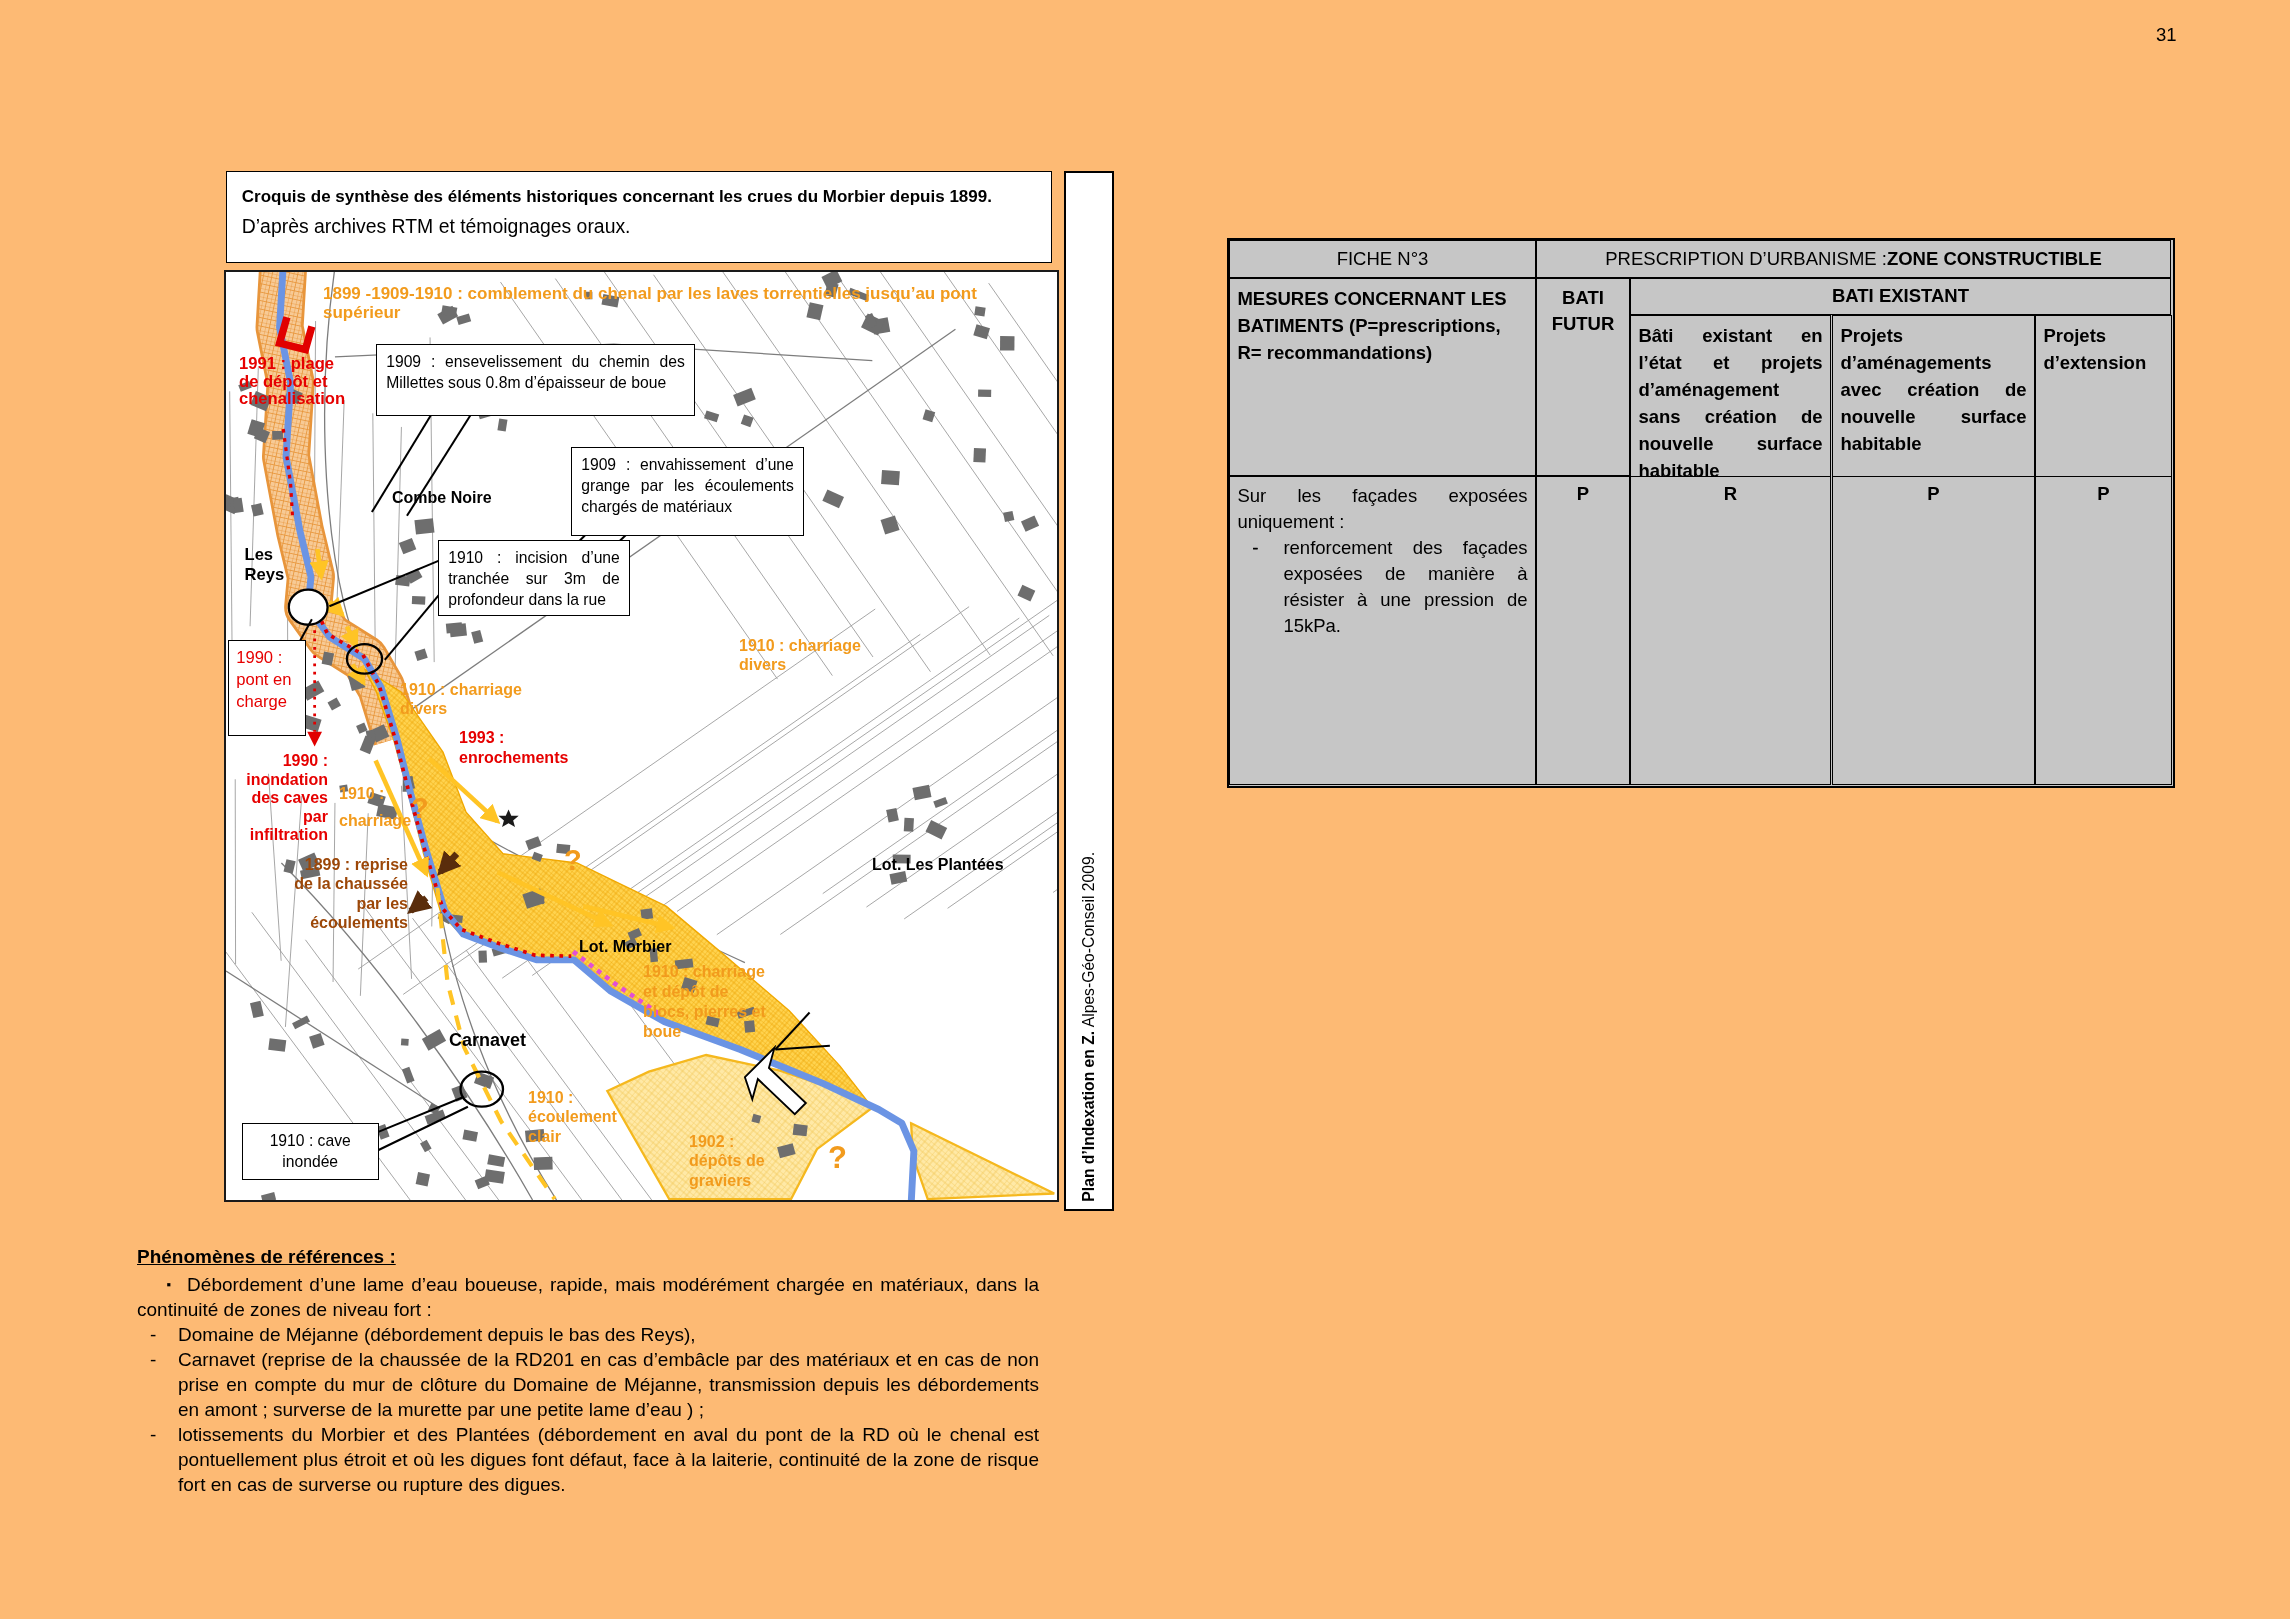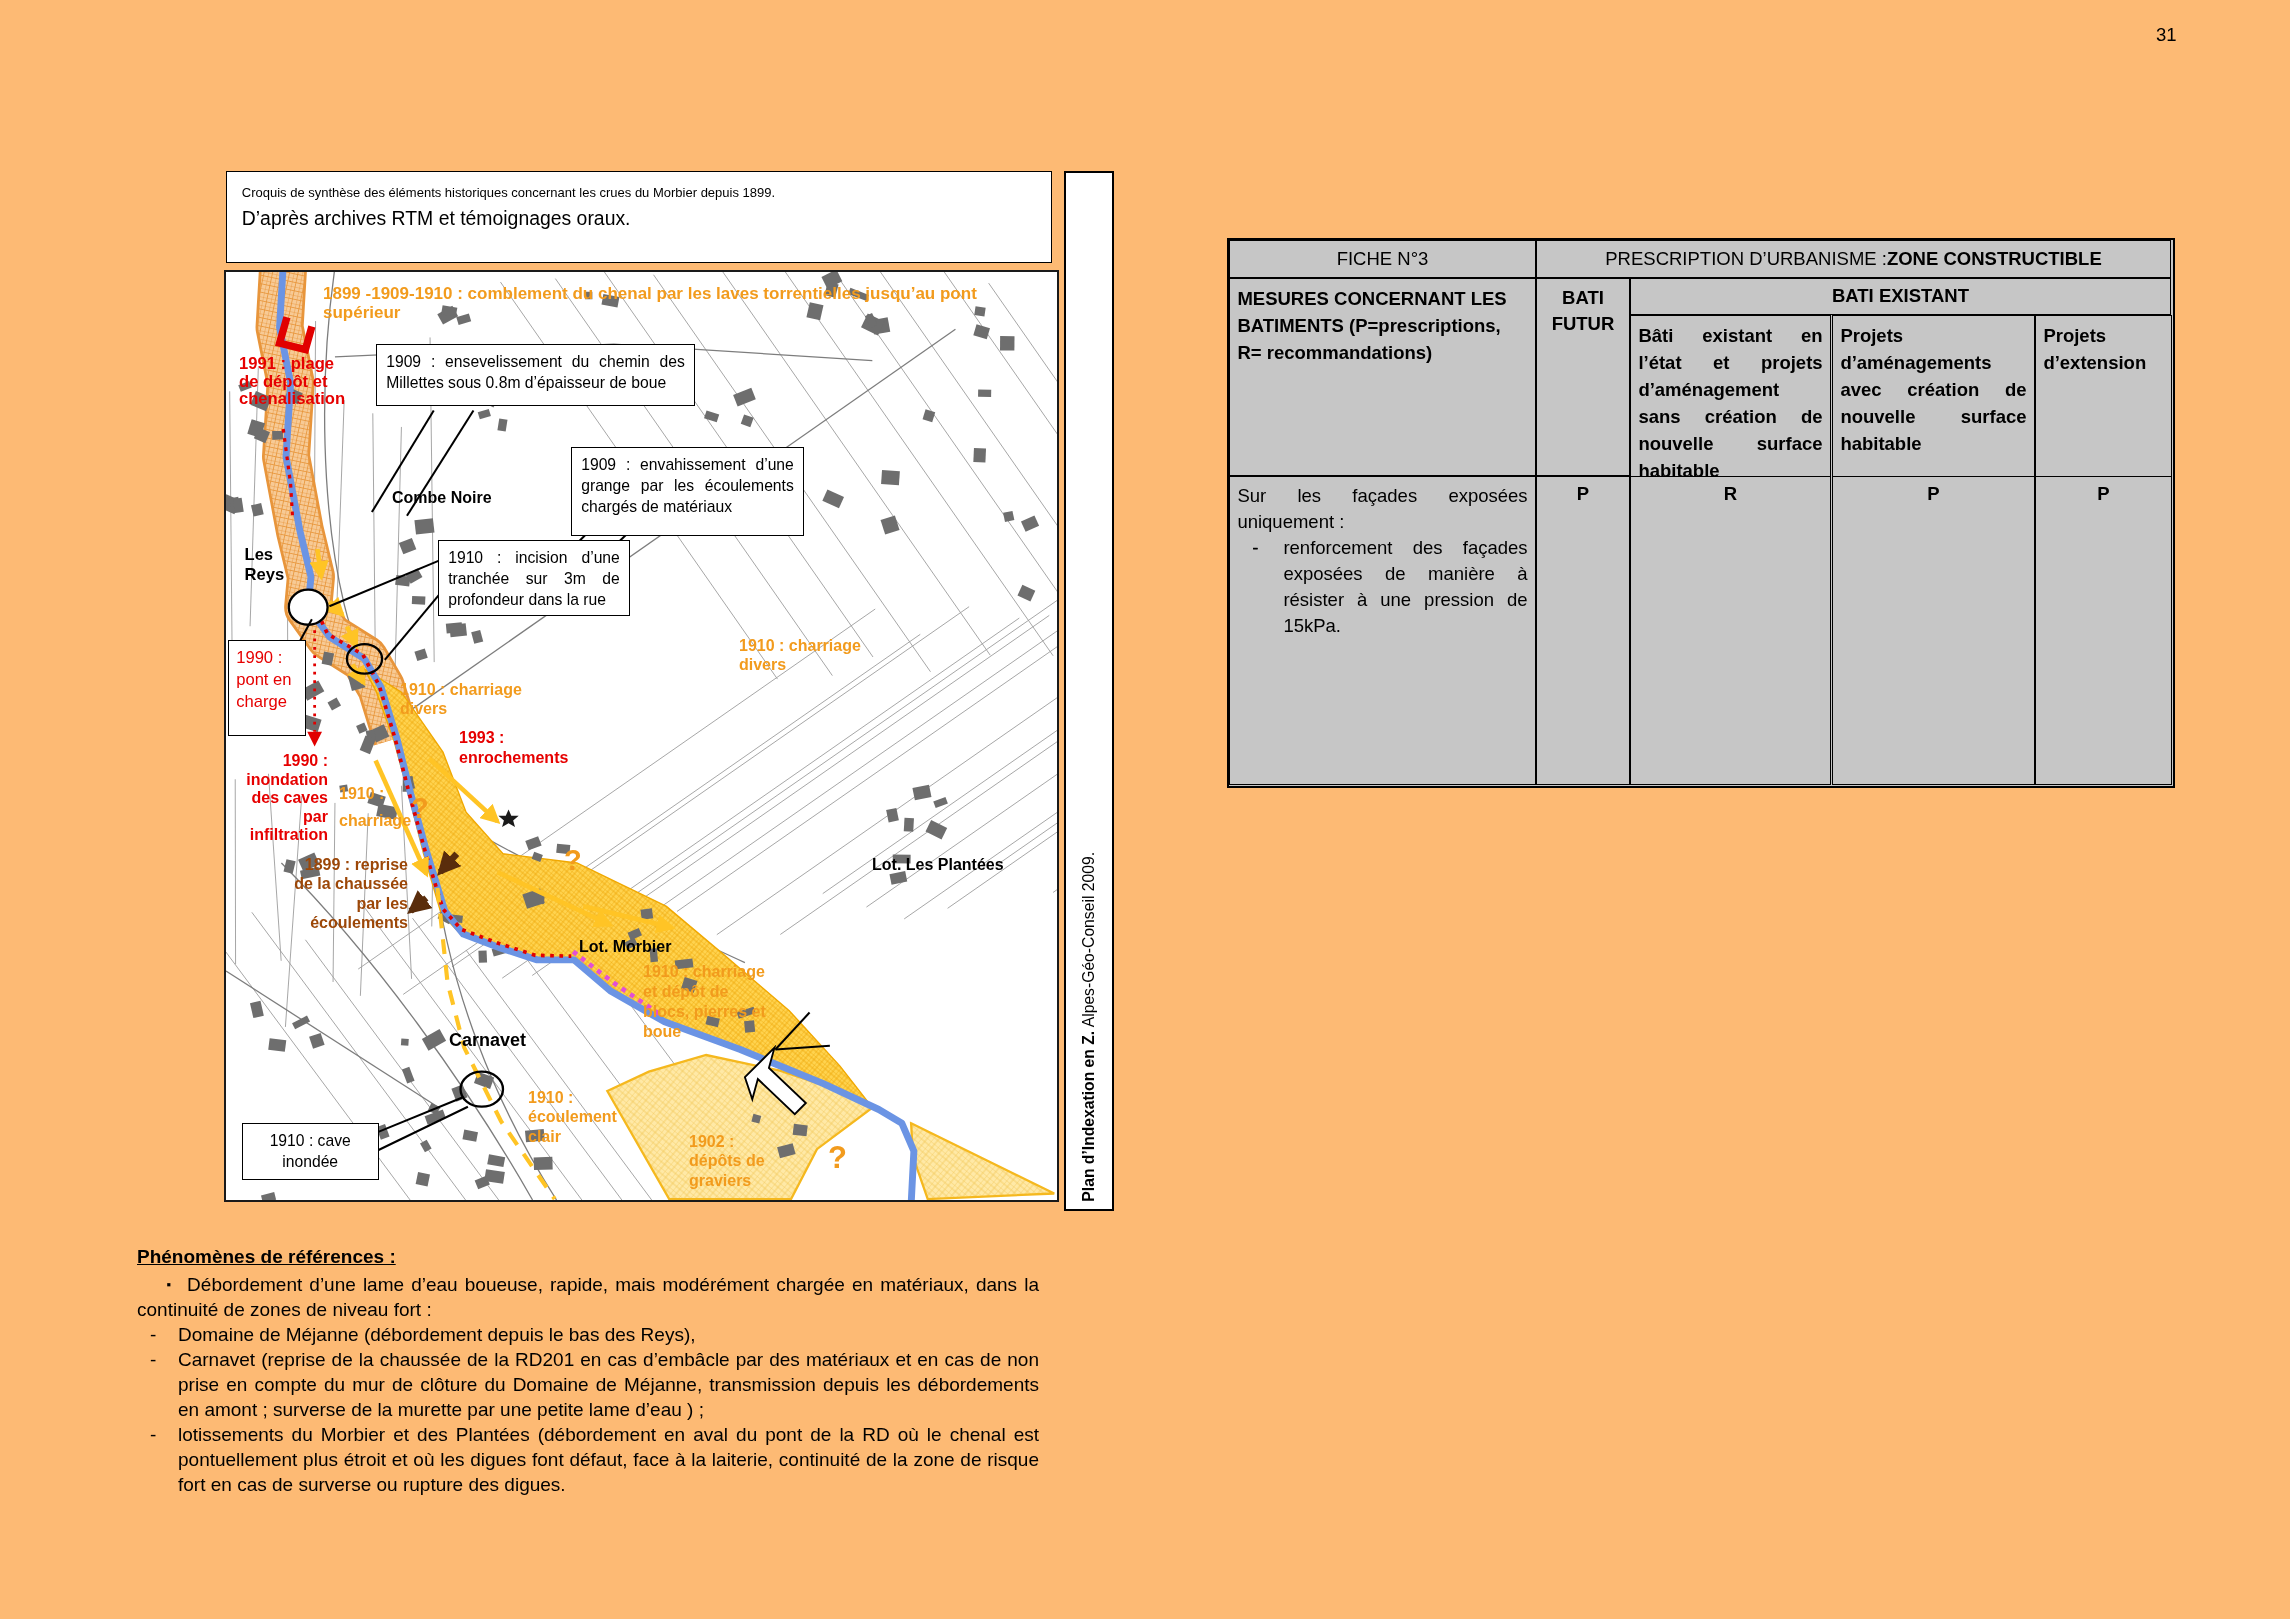--- a/index.html
+++ b/index.html
@@ -1,21 +1,21 @@
 <!DOCTYPE html>
 <html style="font-size:14.8px"><head>
 <meta charset="utf-8">
 <style>
   html,body{margin:0;padding:0;background:#e8e8e8}
   #page{position:relative;width:2291px;height:1620px;background:#fdba74;
         font-family:"Liberation Sans",sans-serif;color:#000;overflow:hidden}
   
   #title-box{position:absolute;left:226px;top:171px;width:826px;height:92px;
              border:1.8px solid #000;box-sizing:border-box;padding:8.3px 14.8px;background:#fff}
-  #title-box .t1{font-weight:normal;font-size:13px;line-height:26px;width:757px}
+  #title-box .t1{font-weight:bold;font-size:17px;line-height:34px;width:757px}
   #title-box .t2{font-size:19.4px;line-height:25px}
   #map-panel{position:absolute;left:224px;top:270px;width:831px;height:928px;
              border:2.8px solid #1a1a1a;box-sizing:content-box;background:#fff}
   #map-panel svg{position:absolute;left:0;top:0}
   
   .ml{position:absolute;font-weight:bold;font-size:16px;line-height:17.5px}
   .or{color:#F29B1D}.rd{color:#E60000}.br{color:#9C4708}.place{color:#000}
   .qm{position:absolute;color:#F29B1D;font-weight:bold;font-size:29px;line-height:29px}
   .callout{position:absolute;border:1.8px solid #000;background:#fff;color:#000;
            font-size:15.7px;line-height:21px;font-weight:normal;padding:5.5px 9.2px;
@@ -340,21 +340,21 @@
           <line x1="632" y1="802" x2="595" y2="842"></line>
             <line x1="654" y1="838" x2="595" y2="842"></line>
         </g>
       </g>
       <rect x="0" y="0" width="900" height="1005" fill="none"></rect>
     </svg>
 
     <div class="ml or" style="left:97px;top:13px;width:703px;font-size:17px;line-height:18.5px">1899 -1909-1910 : comblement du chenal par les laves torrentielles jusqu’au pont supérieur</div>
     <div class="ml rd" style="left:13px;top:83px;width:116px;font-size:16.6px">1991 : plage de dépôt et chenalisation</div>
 
-    <div class="callout" style="left:150px;top:72px;width:319px;height:62px">1909 :  ensevelissement  du  chemin  des Millettes sous 0.8m d’épaisseur de boue</div>
+    <div class="callout" style="left:150px;top:72px;width:319px;height:72px">1909 :  ensevelissement  du  chemin  des Millettes sous 0.8m d’épaisseur de boue</div>
     <div class="callout" style="left:345px;top:175px;width:233px;height:89px">1909 :  envahissement  d’une grange  par  les  écoulements chargés de matériaux</div>
     <div class="callout" style="left:212px;top:268px;width:192px;height:76px">1910 :  incision  d’une tranchée  sur  3m  de profondeur dans la rue</div>
     <div class="callout" style="left:15.7px;top:851px;width:137px;height:57px;text-align:center">1910 : cave inondée</div>
 
     <div class="ml place" style="left:166px;top:217px;width:120px">Combe Noire</div>
     <div class="ml place" style="left:18.5px;top:273px;width:55px;font-size:16.6px;line-height:20px">Les Reys</div>
 
     <div id="pont-box">1990 : pont en charge</div>
 
     <div class="ml or" style="left:174px;top:408px;width:148px;line-height:19.4px">1910 : charriage divers</div>

